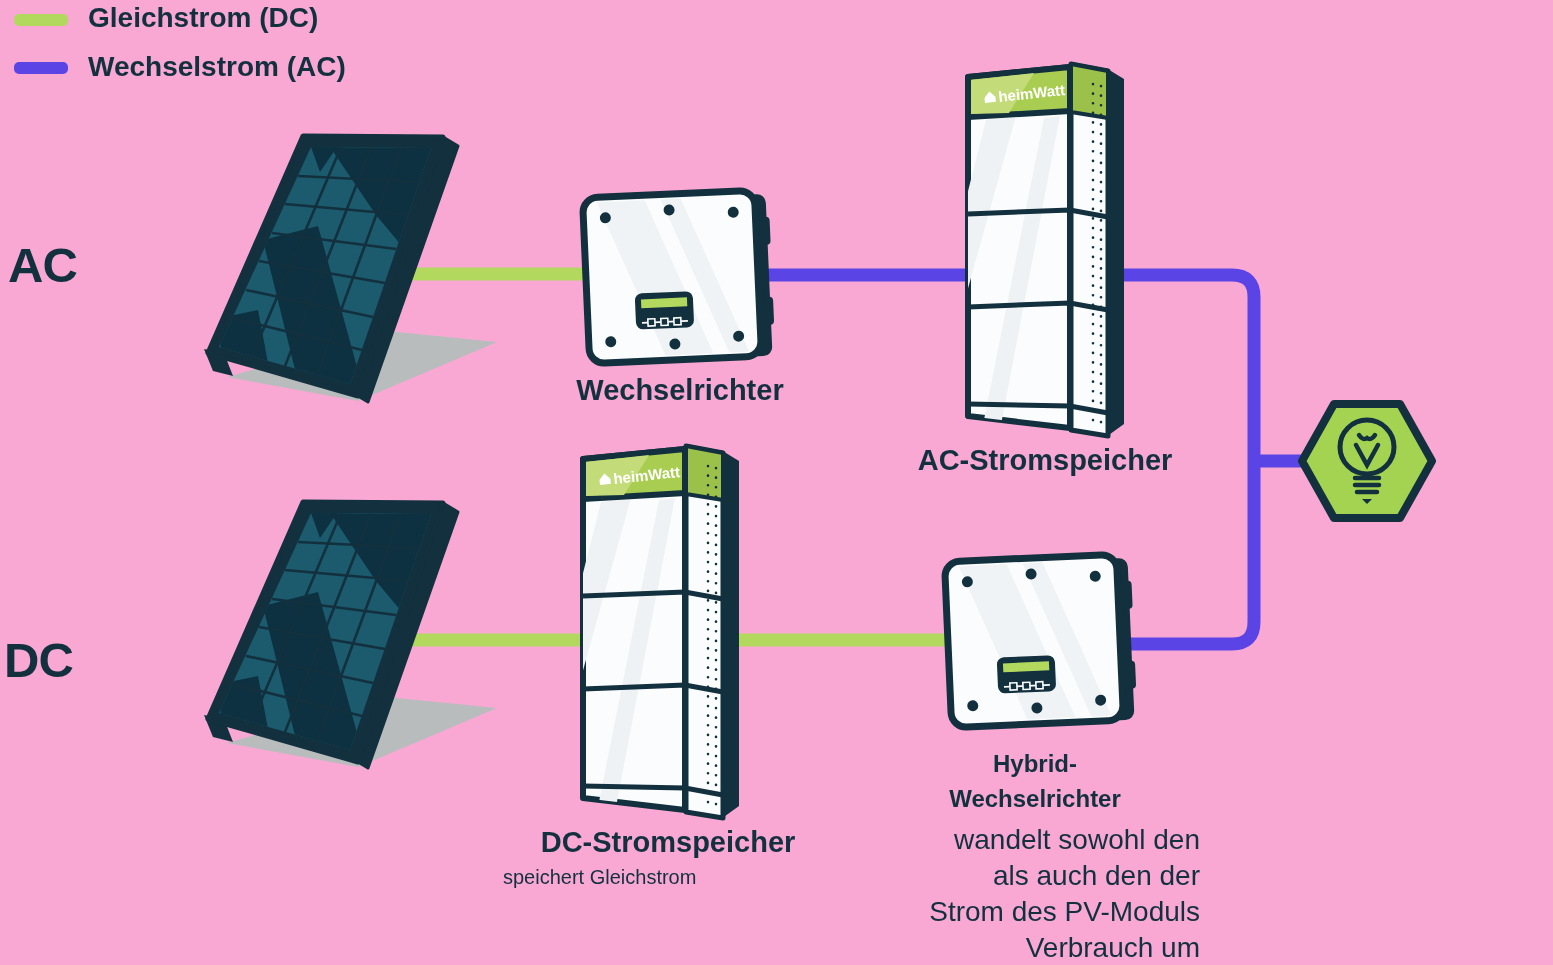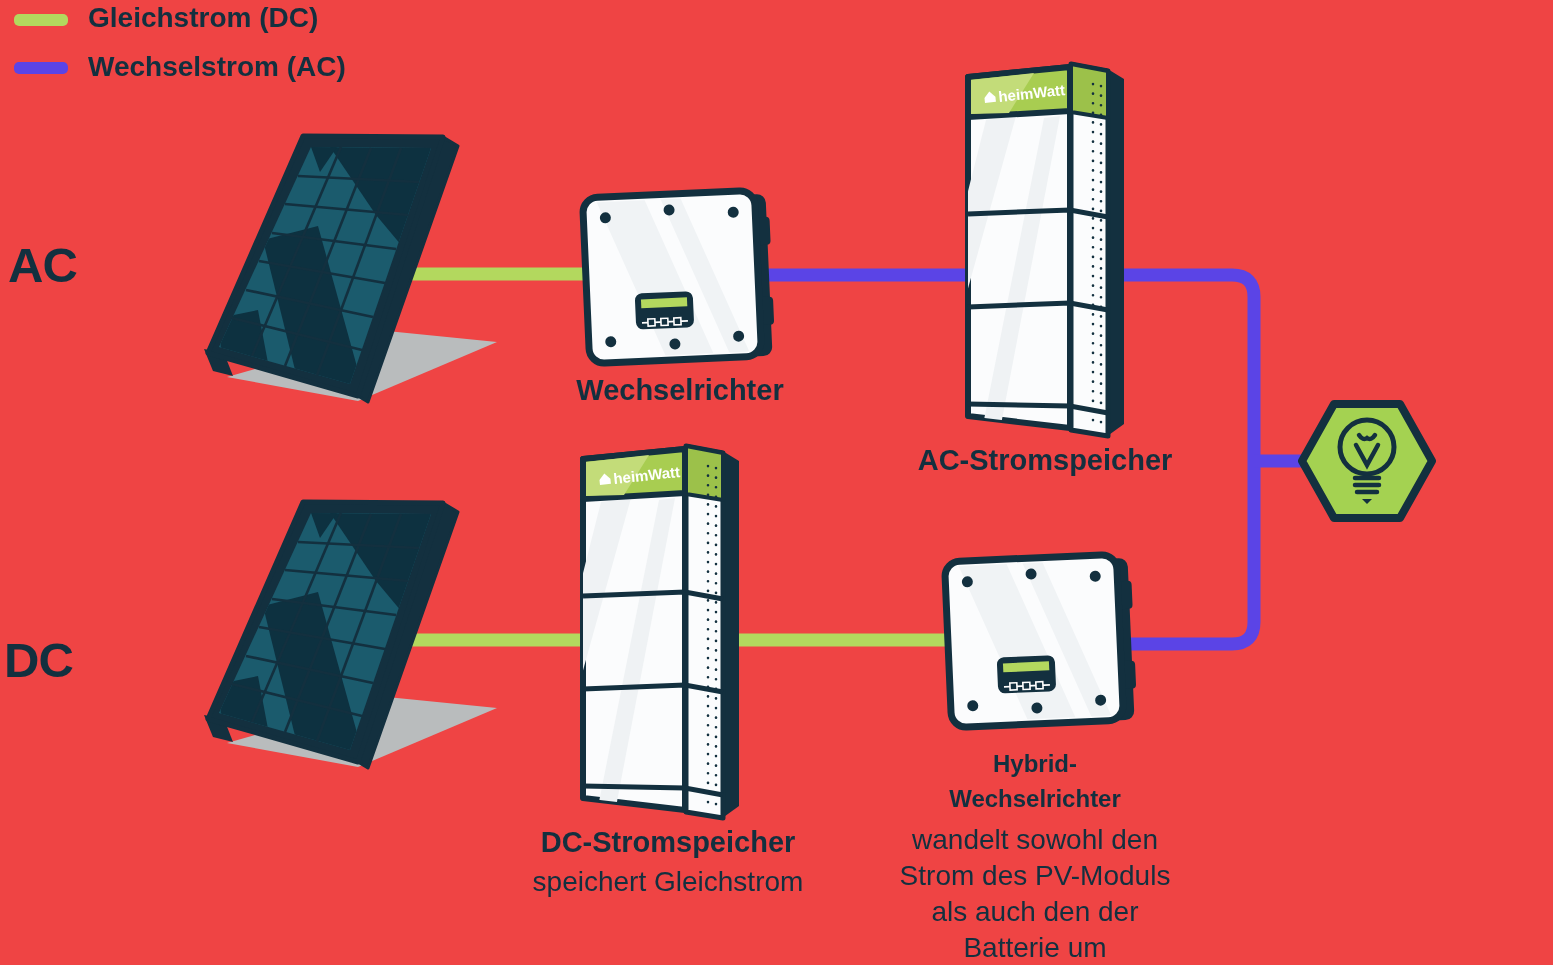--- a/index.html
+++ b/index.html
@@ -1,26 +1,26 @@
 <!DOCTYPE html>
 <html><head>
 <meta charset="utf-8">
 <style>
   html,body{margin:0;padding:0;background:#fff;}
   #stage{
-    position:relative;width:1553px;height:965px;background:#ef4444;overflow:hidden;
+    position:relative;width:1553px;height:965px;background:#f9a8d4;overflow:hidden;
     font-family:"Liberation Sans","DejaVu Sans",sans-serif;color:#13303f;
   }
   #art{position:absolute;left:0;top:0;}
   .txt{position:absolute;color:#13303f;}
   .legend-label{font-size:28px;font-weight:bold;line-height:34px;white-space:nowrap;}
   .row-label{font-size:49px;font-weight:bold;letter-spacing:-1px;}
   .dev-label{font-size:29px;font-weight:bold;text-align:center;white-space:nowrap;}
-  .dev-sub{font-size:28px;font-weight:normal;text-align:center;white-space:nowrap;}
-  .hy-line{font-size:28px;line-height:36px;text-align:center;white-space:nowrap;}
+  .dev-sub{font-size:20px;font-weight:normal;white-space:nowrap;}
+  .hy-line{font-size:28px;line-height:36px;text-align:right;white-space:nowrap;}
   .hy-bold{font-size:24px;line-height:35px;font-weight:bold;text-align:center;white-space:nowrap;}
 </style>
 </head>
 <body>
 
 <div id="stage">
 
   <svg id="art" width="1553" height="965" viewBox="0 0 1553 965">
     <defs>
 
@@ -160,19 +160,19 @@
 
   <div class="txt dev-label" style="left:880px;top:444px;width:330px;">AC-Stromspeicher</div>
 
   <div class="txt dev-label" style="left:503px;top:826px;width:330px;">DC-Stromspeicher</div>
   <div class="txt dev-sub" style="left:503px;top:866px;width:330px;">speichert Gleichstrom</div>
 
   <div class="txt" style="left:870px;top:746px;width:330px;">
     <div class="hy-bold">Hybrid-</div>
     <div class="hy-bold">Wechselrichter</div>
     <div class="hy-line" style="margin-top:6px;">wandelt sowohl den</div>
+    <div class="hy-line">als auch den der</div>
     <div class="hy-line">Strom des PV-Moduls</div>
-    <div class="hy-line">als auch den der</div>
-    <div class="hy-line">Batterie um</div>
+    <div class="hy-line">Verbrauch um</div>
   </div>
 
 
 </div>
 
 </body></html>

